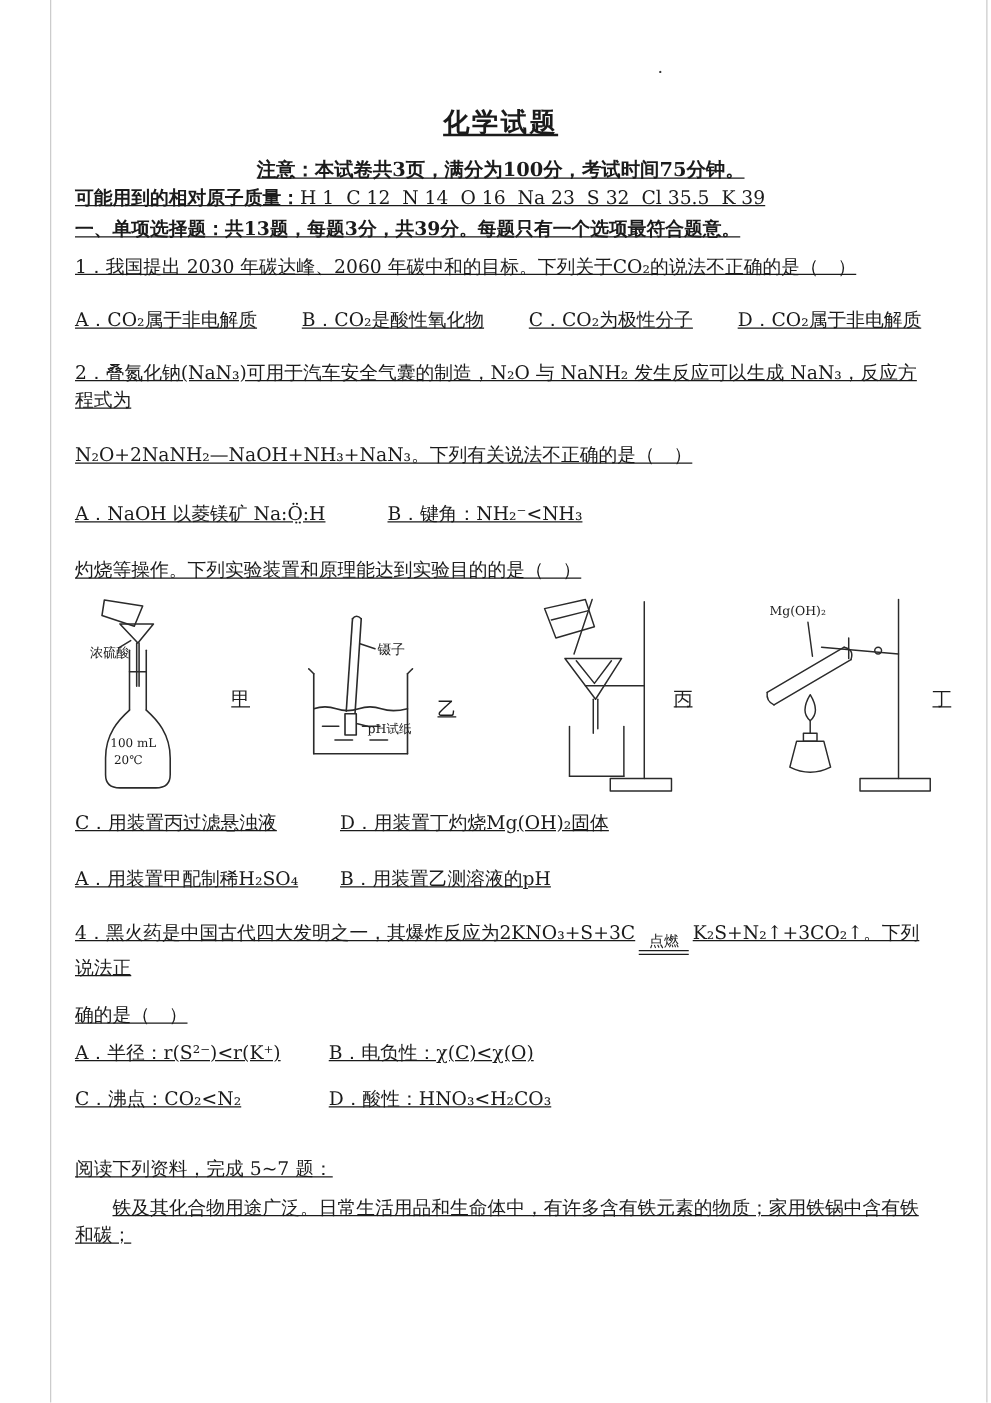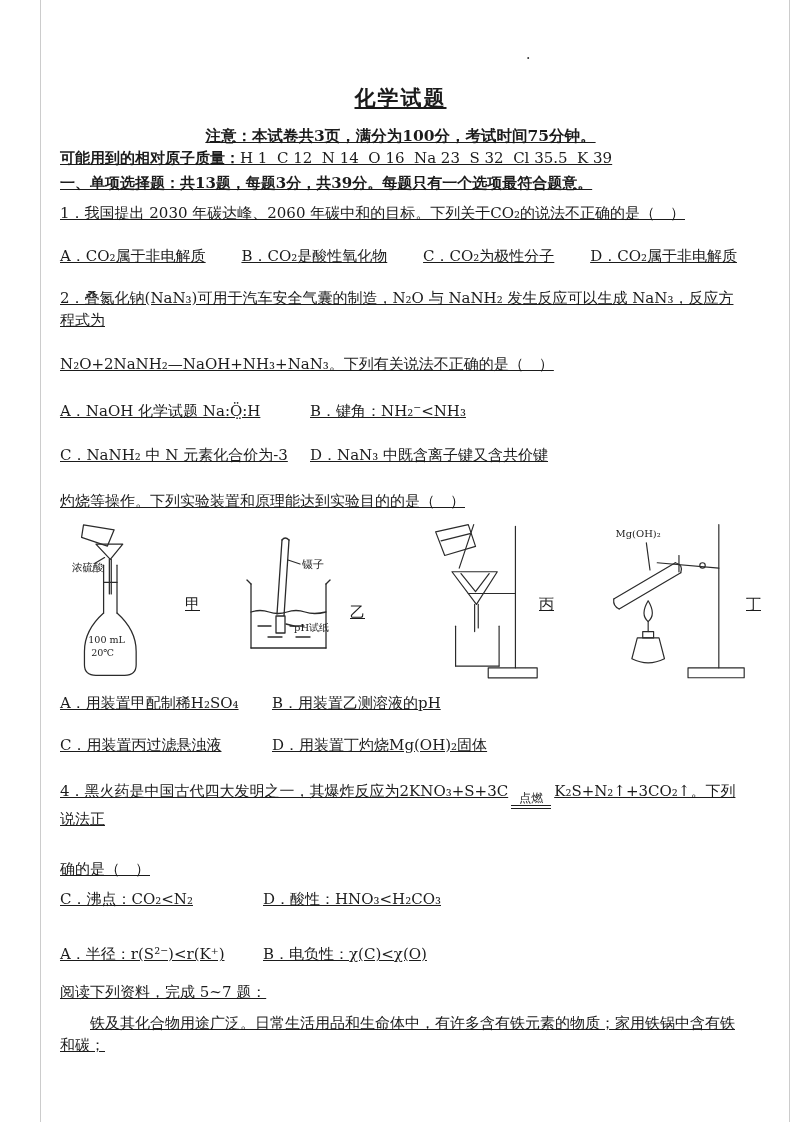--- a/index.html
+++ b/index.html
@@ -24,21 +24,21 @@
   .mass-values { white-space:pre-wrap; }
   .section { font-weight:bold; margin-bottom:10px; }
   .line { line-height:1.45; }
   .optrow { display:flex; }
   .q1-opts { justify-content:space-between; padding-right:4px; }
   .col { display:inline-block; }
   .q2col { width:250px; }
   .q3col { width:212px; }
   .q4col { width:203px; }
   .mb8{margin-bottom:8px} .mb9{margin-bottom:9px} .mb10{margin-bottom:10px}
-  .mb16{margin-bottom:28px} .mb18{margin-bottom:18px} .mb22{margin-bottom:22px}
+  .mb16{margin-bottom:16px} .mb18{margin-bottom:18px} .mb22{margin-bottom:22px}
   .mb23{margin-bottom:23px} .mb25{margin-bottom:25px} .mb26{margin-bottom:26px}
   .mb36{margin-bottom:36px}
   .rxn { display:inline-flex; flex-direction:column; align-items:center; vertical-align:-6px; margin:0 3px; line-height:1; }
   .rxn-cond { font-size:12px; margin-bottom:1px; }
   .rxn-bar { width:40px; height:4px; border-top:1.4px solid #1b1b1b; border-bottom:1.4px solid #1b1b1b; }
   .diagrams { display:flex; align-items:flex-end; gap:38px; padding-left:12px; }
   .fig { display:flex; flex-direction:row; align-items:center; }
   .fig svg line, .fig svg path, .fig svg polygon, .fig svg polyline, .fig svg rect, .fig svg circle {
     stroke:#2b2b2b; fill:none; stroke-width:1.3; stroke-linecap:round; stroke-linejoin:round;
   }
@@ -68,26 +68,22 @@
     <div class="optrow q1-opts mb22">
       <span>A．CO₂属于非电解质</span>
       <span>B．CO₂是酸性氧化物</span>
       <span>C．CO₂为极性分子</span>
       <span>D．CO₂属于非电解质</span>
     </div>
 
     <div class="line mb23">2．叠氮化钠(NaN₃)可用于汽车安全气囊的制造，N₂O 与 NaNH₂ 发生反应可以生成 NaN₃，反应方程式为</div>
     <div class="line mb26">N₂O+2NaNH₂—NaOH+NH₃+NaN₃。下列有关说法不正确的是（　）</div>
     <div class="optrow mb25">
-      <span class="col q2col">A．NaOH 化学试题 Na:Ö̤:H</span>
+      <span class="col q2col">A．NaOH 以菱镁矿 Na:Ö̤:H</span>
       <span>B．键角：NH₂⁻&lt;NH₃</span>
-    </div>
-    <div class="optrow mb26">
-      <span class="col q2col">C．NaNH₂ 中 N 元素化合价为-3</span>
-      <span>D．NaN₃ 中既含离子键又含共价键</span>
     </div>
 
     <div class="line mb8">灼烧等操作。下列实验装置和原理能达到实验目的的是（　）</div>
 
     <div class="diagrams mb8">
 
       <figure class="fig">
         <svg width="113" height="165" viewBox="0 0 118 172">
           <g>
             <polygon points="12,4 44,9 37,26 10,17"></polygon>
@@ -192,40 +188,40 @@
             <line x1="62" y1="111" x2="62" y2="122"></line>
             <rect x="56" y="122" width="12" height="7"></rect>
             <path d="M50,129 L74,129 L80,152 Q62,161 44,152 Z"></path>
           </g>
         </svg>
         <figcaption>丁</figcaption>
       </figure>
 
     </div>
 
+    <div class="optrow mb26">
+      <span class="col q3col">C．用装置丙过滤悬浊液</span>
+      <span>D．用装置丁灼烧Mg(OH)₂固体</span>
+    </div>
     <div class="optrow mb23">
       <span class="col q3col">A．用装置甲配制稀H₂SO₄</span>
       <span>B．用装置乙测溶液的pH</span>
-    </div>
-    <div class="optrow mb26">
-      <span class="col q3col">C．用装置丙过滤悬浊液</span>
-      <span>D．用装置丁灼烧Mg(OH)₂固体</span>
     </div>
 
     <div class="line mb16"><span>4．黑火药是中国古代四大发明之一，其爆炸反应为2KNO₃+S+3C</span><span class="rxn">
           <span class="rxn-cond">点燃</span>
           <span class="rxn-bar"></span>
         </span><span>K₂S+N₂↑+3CO₂↑。下列说法正</span></div>
     <div class="line mb10">确的是（　）</div>
+    <div class="optrow mb18">
+      <span class="col q4col">A．半径：r(S²⁻)&lt;r(K⁺)</span>
+      <span>B．电负性：χ(C)&lt;χ(O)</span>
+    </div>
     <div class="optrow mb36">
       <span class="col q4col">C．沸点：CO₂&lt;N₂</span>
       <span>D．酸性：HNO₃&lt;H₂CO₃</span>
     </div>
-    <div class="optrow mb18">
-      <span class="col q4col">A．半径：r(S²⁻)&lt;r(K⁺)</span>
-      <span>B．电负性：χ(C)&lt;χ(O)</span>
-    </div>
 
     <div class="line mb9">阅读下列资料，完成 5~7 题：</div>
     <div class="line reading-body">铁及其化合物用途广泛。日常生活用品和生命体中，有许多含有铁元素的物质；家用铁锅中含有铁和碳；</div>
 
   </div>
 </div>
 
 </body></html>

